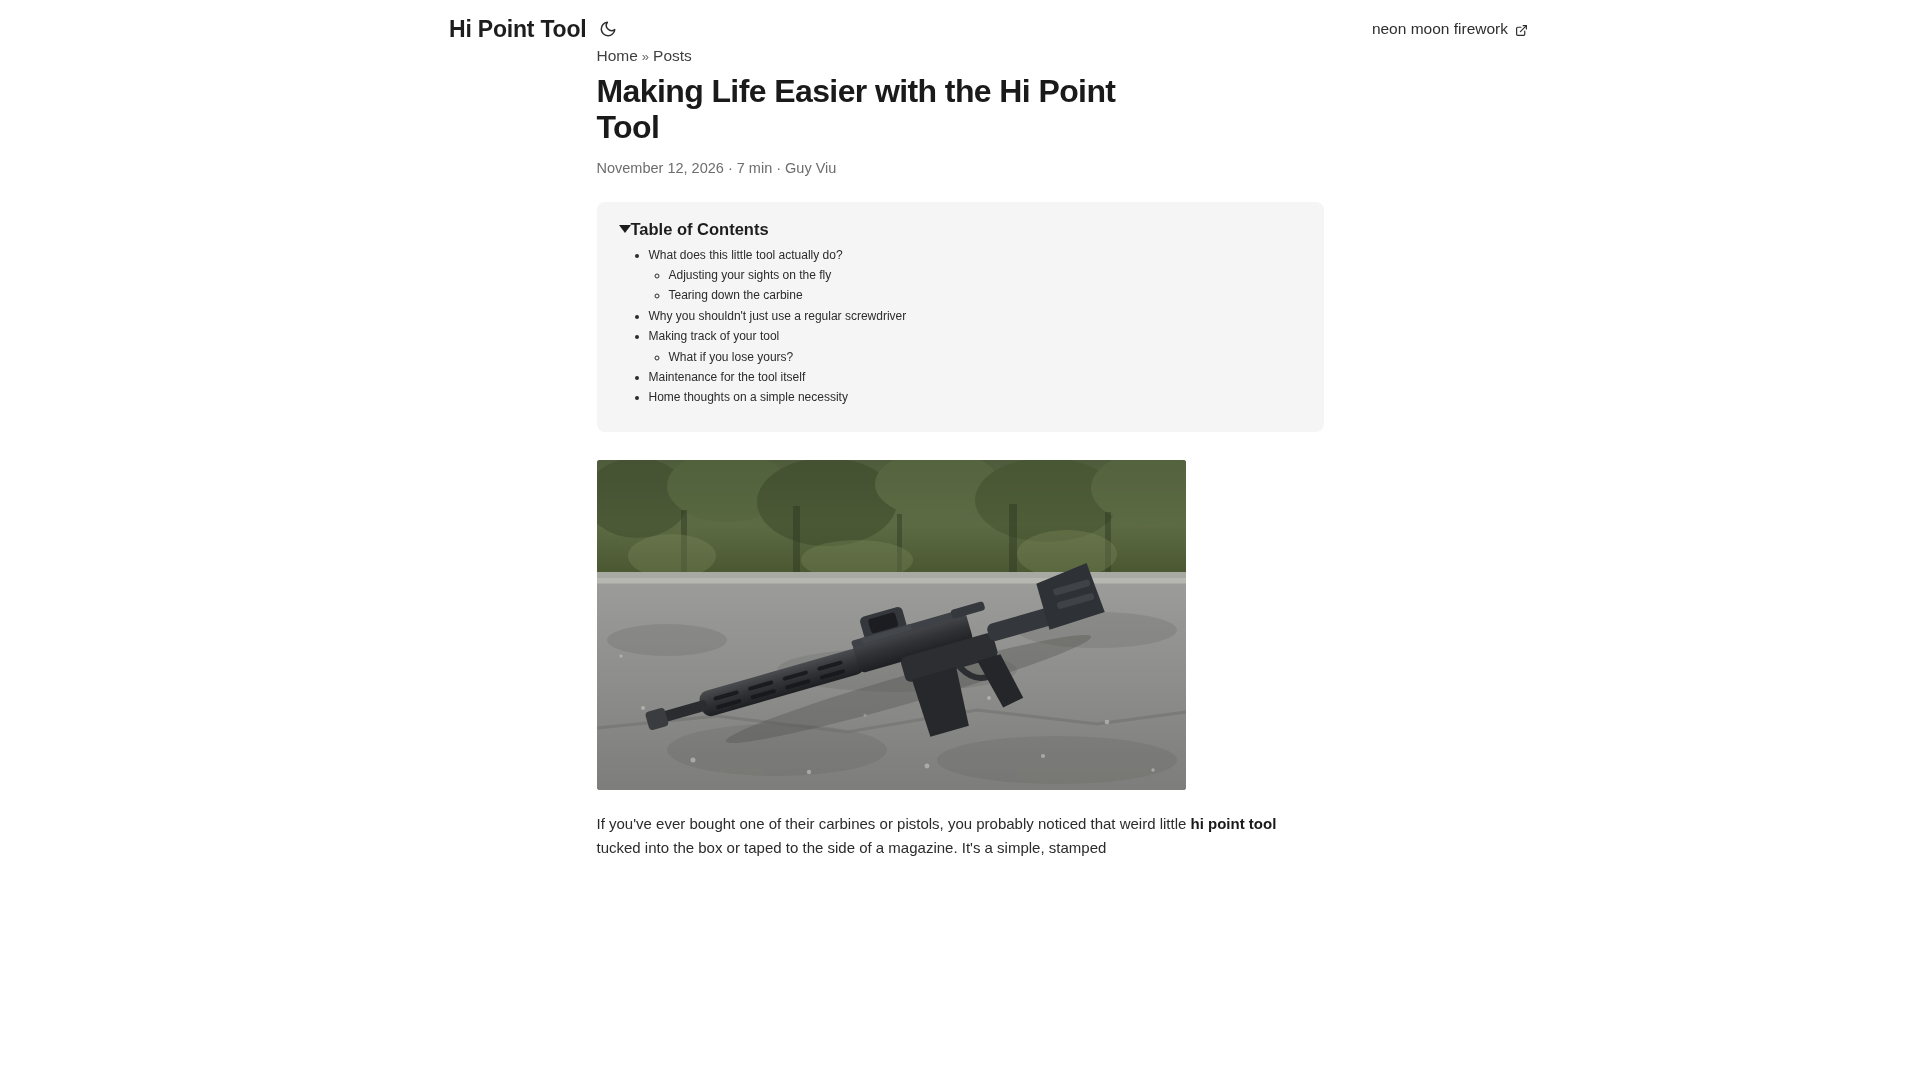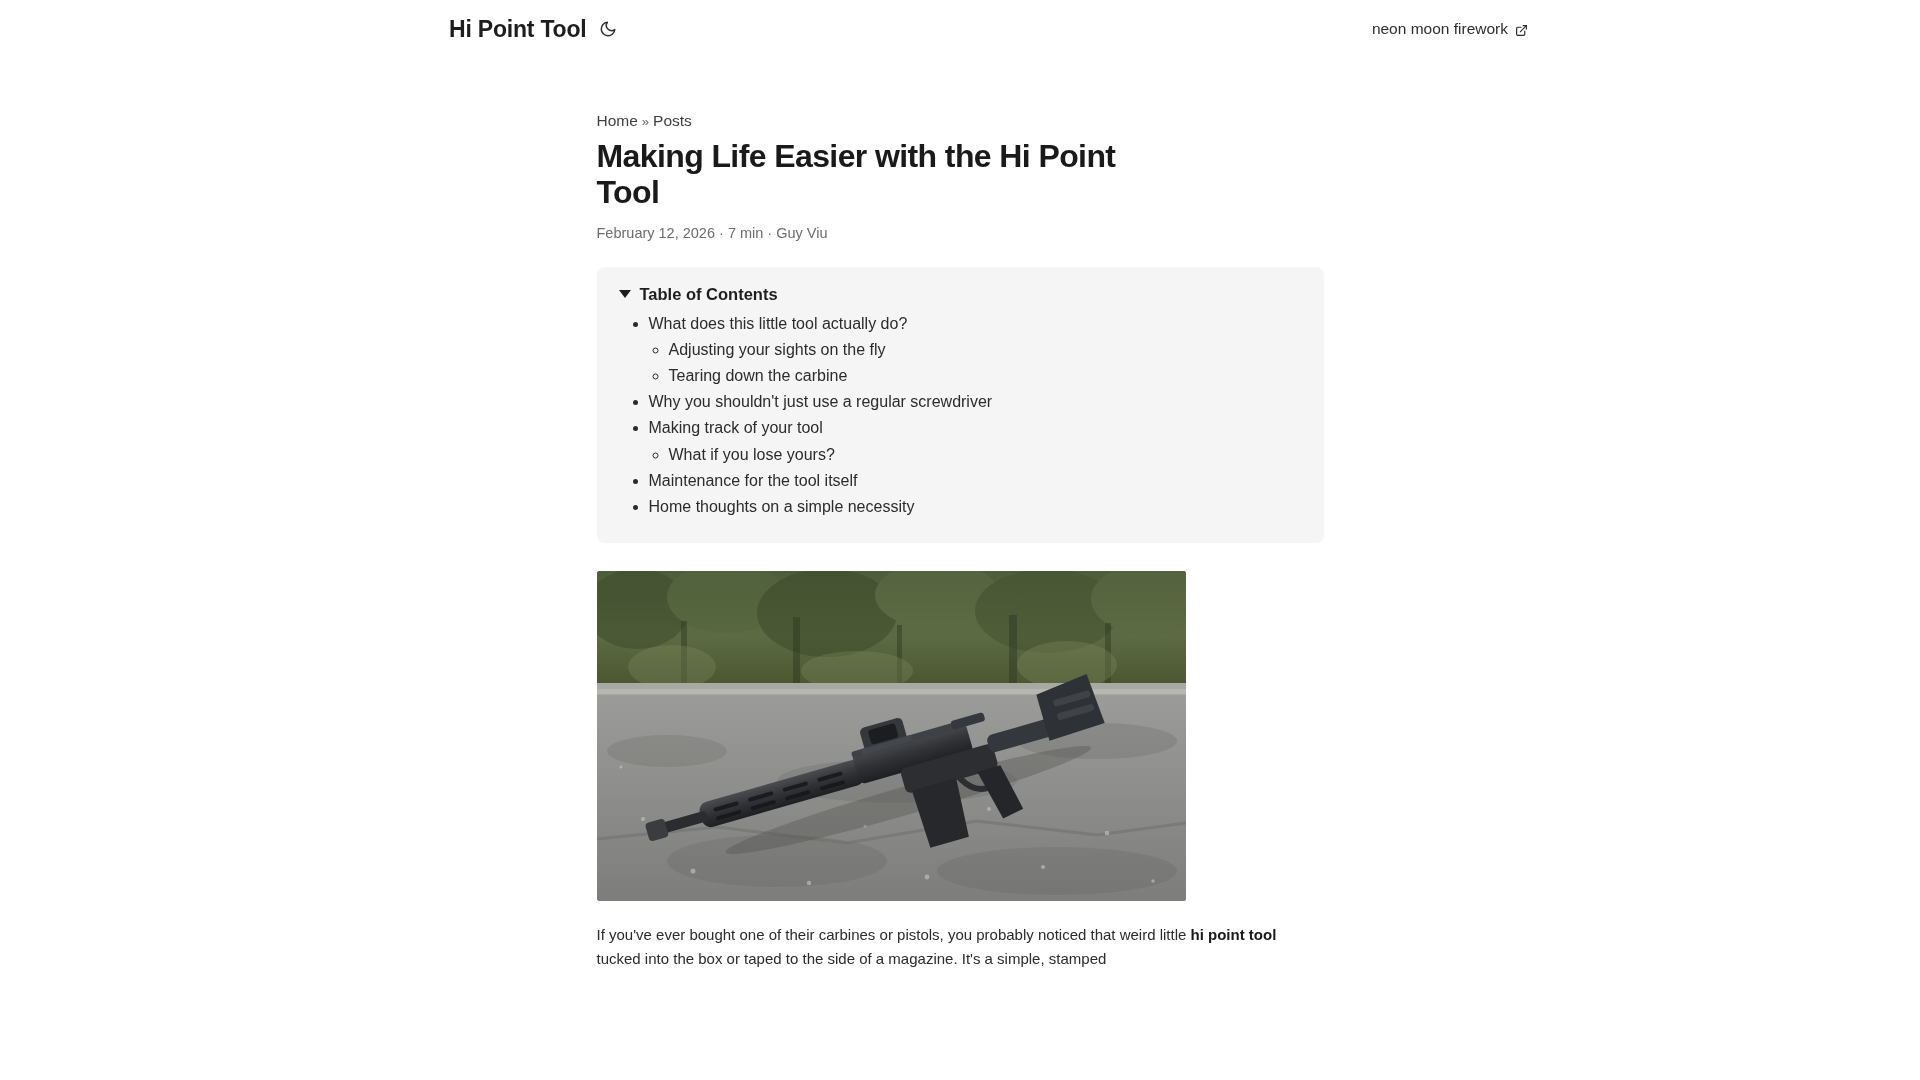--- a/index.html
+++ b/index.html
@@ -78,21 +78,21 @@
   
   .content {
     position: absolute;
     top: 0;
     left: 0;
     width: 1920px;
   }
   .article {
     width: 727px;
     margin: 0 auto;
-    padding-top: 112px;
+    padding-top: 47px;
   }
 
   .breadcrumb {
     font-size: 15.5px;
     color: #3f3f3f;
     margin: 0 0 9px 0;
     display: flex;
     align-items: baseline;
     gap: 4px;
   }
@@ -122,21 +122,20 @@
   
   .toc {
     background: #f5f5f5;
     border-radius: 8px;
     padding: 18px 22px 22px 22px;
     margin-bottom: 28px;
   }
   .toc-summary {
     display: flex;
     align-items: center;
-    gap: 9px;
     font-size: 16.5px;
     font-weight: bold;
     color: #1d1d1d;
     cursor: pointer;
     margin-bottom: 8px;
   }
   .toc-caret {
     display: inline-block;
     width: 0;
     height: 0;
@@ -148,21 +147,21 @@
     margin: 0;
     padding-left: 30px;
     list-style-type: disc;
   }
   .toc ul ul {
     list-style-type: circle;
     padding-left: 20px;
     margin-top: 3px;
   }
   .toc li {
-    font-size: 16px;
+    font-size: 12px;
     line-height: 1.45;
     color: #2b2b2b;
     margin: 3px 0;
   }
   .toc li a {
     color: #2b2b2b;
     text-decoration: none;
     cursor: pointer;
   }
 
@@ -229,21 +228,21 @@
     <div class="article">
 
       <div class="breadcrumb">
         <a href="#">Home</a>
         <span class="sep">»</span>
         <a href="#">Posts</a>
       </div>
 
       <h1 class="post-title">Making Life Easier with the Hi Point Tool</h1>
 
-      <div class="post-meta">February 12, 2026 · 7 min · Guy Viu</div>
+      <div class="post-meta">November 12, 2026 · 7 min · Guy Viu</div>
 
       <div class="toc">
         <div class="toc-summary">
           <span class="toc-caret"></span>
           <span>Table of Contents</span>
         </div>
         <ul>
           <li>
             <a href="#">What does this little tool actually do?</a>
             <ul>

